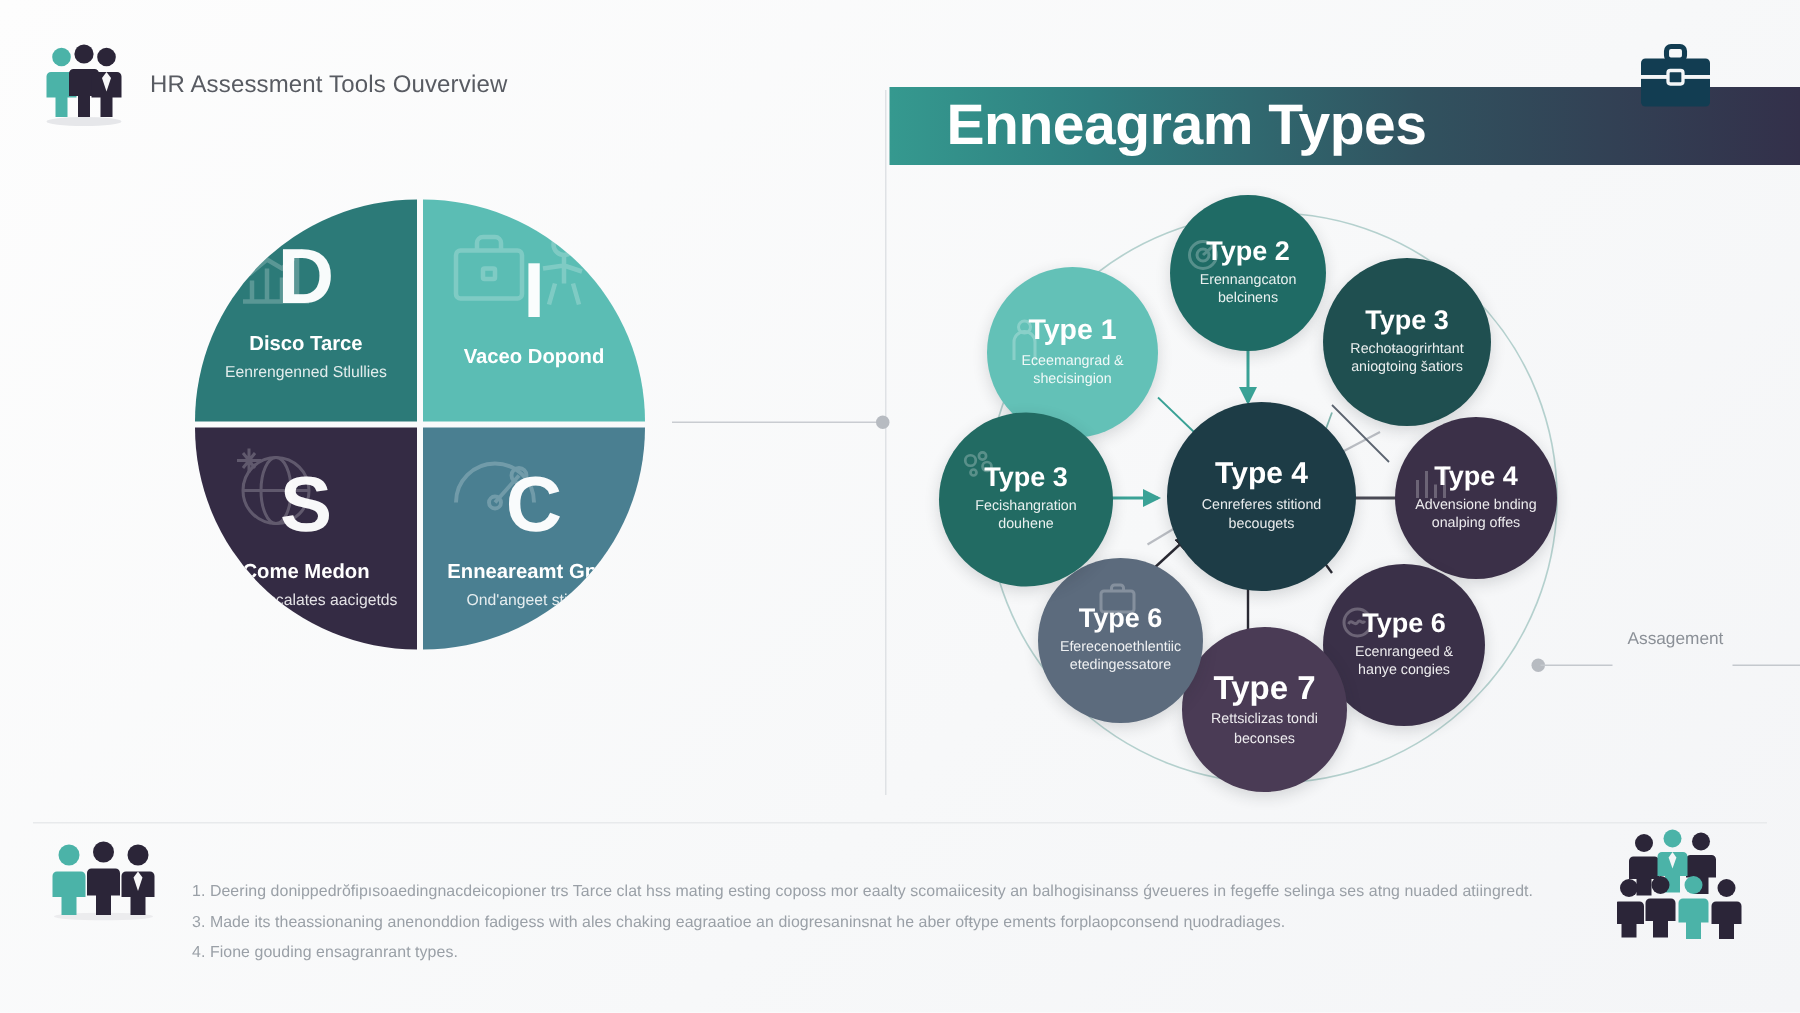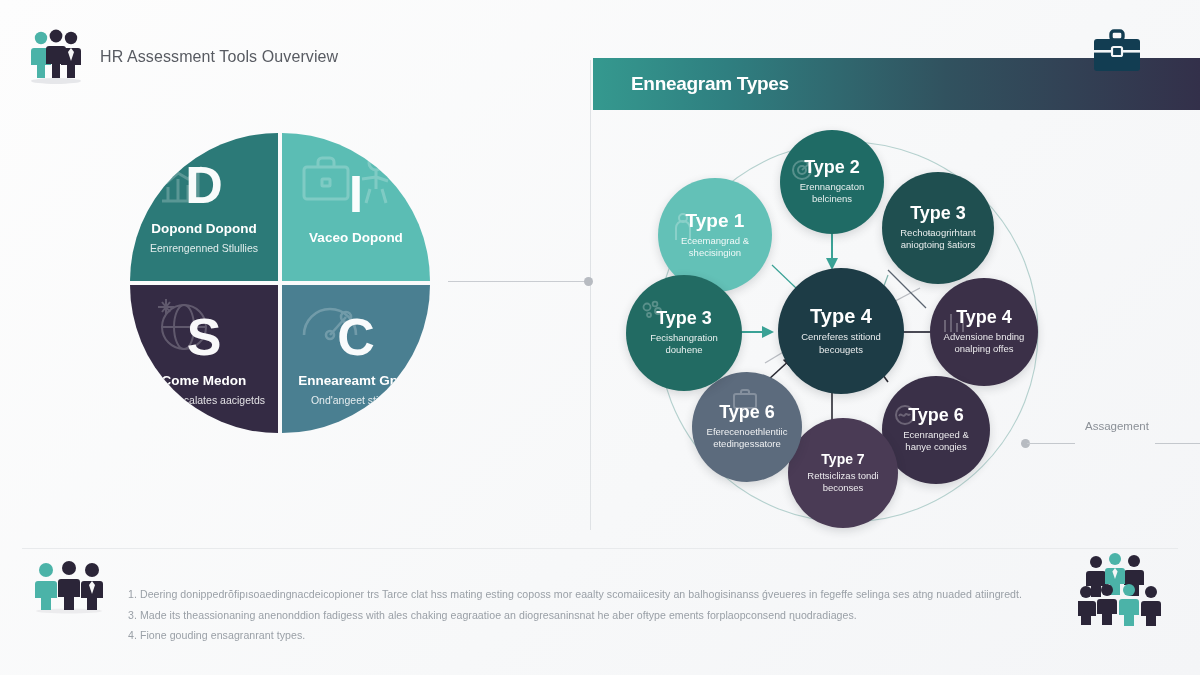--- a/index.html
+++ b/index.html
@@ -25,21 +25,21 @@
     letter-spacing: -0.5px; line-height: 1.05;
   }
   .hdr-sub { font-size: 16px; color: #585b62; margin-top: 20px; letter-spacing: .1px; }
 
   .banner {
     position: absolute; left: 593px; top: 58px; width: 607px; height: 52px;
     background: linear-gradient(90deg,#35998f 0%,#2f7f80 22%,#31525f 58%,#33304a 100%);
     display: flex; align-items: center;
   }
   .banner-title {
-    color: #ffffff; font-size: 19px; font-weight: bold;
+    color: #ffffff; font-size: 38px; font-weight: bold;
     margin-left: 38px; letter-spacing: -0.3px;
   }
   .briefcase-badge { position: absolute; left: 1089px; top: 28px; }
 
   
   .v-divider { position: absolute; left: 590px; top: 60px; width: 1px; height: 470px; background: #dfe2e5; }
   .connector-h { position: absolute; left: 448px; top: 281px; width: 136px; height: 1px; background: #c9ccd1; }
   .connector-dot { position: absolute; left: 584px; top: 277px; width: 9px; height: 9px; border-radius: 50%; background: #b7bbc1; }
 
   
@@ -134,21 +134,21 @@
       <div class="q-deco" style="left:28px;top:28px;">
         <svg width="52" height="44" viewBox="0 0 52 44">
             <g fill="none" stroke="#fff" stroke-width="3">
           <path d="M4 40h44"></path>
               <path d="M10 40V26M20 40V18M30 40V24M40 40V10"></path>
               <path d="M8 22l12-10 10 6 14-12"></path>
             </g>
           </svg>
       </div>
       <div class="q-letter">D</div>
-      <div class="q-title">Dopond Dopond</div>
+      <div class="q-title">Disco Tarce</div>
       <div class="q-sub">Eenrengenned Stlullies</div>
     </div>
 
     <div class="quad q-i">
       <div class="q-deco" style="left:18px;top:20px;">
         <svg width="96" height="54" viewBox="0 0 96 54">
             <g fill="none" stroke="#fff" stroke-width="3">
           <rect x="4" y="14" width="44" height="32" rx="3"></rect>
               <path d="M18 14V9a4 4 0 014-4h8a4 4 0 014 4v5"></path>
           <rect x="22" y="26" width="8" height="7" rx="1"></rect>
@@ -264,21 +264,21 @@
         <svg width="22" height="22" viewBox="0 0 22 22" fill="none" stroke="#fff" stroke-width="2">
           <circle cx="11" cy="11" r="9"></circle>
             <path d="M5 12c2-4 4 2 6-1s3 2 5-1"></path>
           </svg>
       </div>
       <div class="node-title" style="font-size:18px;">Type 6</div>
       <div class="node-sub">Ecenrangeed &amp; hanye congies</div>
     </div>
 
     <div class="node" style="left:168px;top:298px;width:110px;height:110px;background:#4a3b55;">
-      <div class="node-title" style="font-size:14px;">Type 7</div>
+      <div class="node-title" style="font-size:22px;">Type 7</div>
       <div class="node-sub">Rettsiclizas tondi beconses</div>
     </div>
 
     <div class="node" style="left:72px;top:252px;width:110px;height:110px;background:#5c6b7d;">
       <div class="node-ico" style="left:40px;top:16px;">
         <svg width="26" height="22" viewBox="0 0 26 22" fill="none" stroke="#fff" stroke-width="2">
           <rect x="2" y="6" width="22" height="14" rx="2"></rect>
             <path d="M9 6V4a2 2 0 012-2h4a2 2 0 012 2v2"></path>
           </svg>
       </div>

